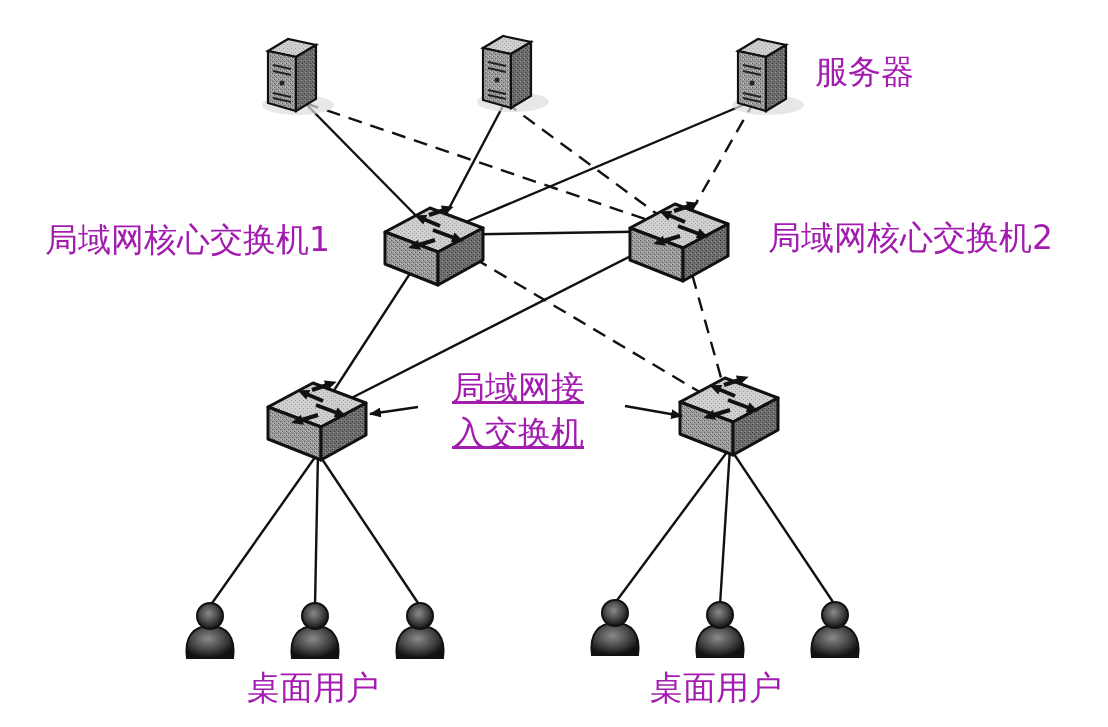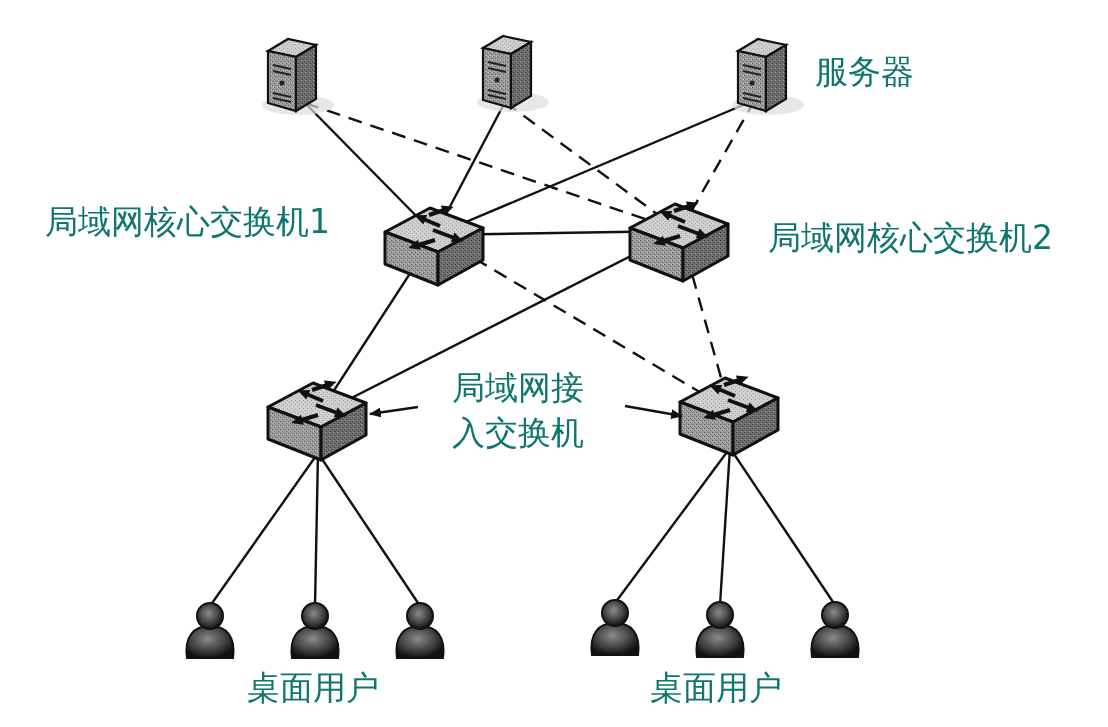--- a/index.html
+++ b/index.html
@@ -1,19 +1,19 @@
 <!DOCTYPE html>
 <html><head>
 <meta charset="utf-8">
 <style>
   html,body{margin:0;padding:0;background:#fff;}
   body{width:1108px;height:727px;position:relative;overflow:hidden;font-family:"DejaVu Sans","Liberation Sans",sans-serif;color:#111;}
   #stage{position:absolute;left:0;top:0;width:1108px;height:727px;}
-  .lbl{position:absolute;font-size:33px;line-height:1.2;white-space:nowrap;color:#0f766e;}
-  .lbl.multi{text-align:center;}
+  .lbl{position:absolute;font-size:33px;line-height:1.2;white-space:nowrap;color:#a21caf;}
+  .lbl.multi{text-align:center;text-decoration:underline;}
 </style>
 </head>
 <body>
 
 <div id="stage">
   <svg id="svg" width="1108" height="727" viewBox="0 0 1108 727" xmlns="http://www.w3.org/2000/svg">
     <defs>
       <pattern id="grain" width="4" height="4" patternUnits="userSpaceOnUse">
         <rect width="4" height="4" fill="#9a9a9a"></rect>
         <rect x="0" y="0" width="1" height="1" fill="#555"></rect>
@@ -179,19 +179,19 @@
           <circle cx="0" cy="-12" r="13" fill="url(#userGrad)" stroke="#111" stroke-width="2"></circle>
         </g>
       </g>
     <g id="annot-layer">
         <line x1="418" y1="407" x2="370" y2="414" stroke="#111" stroke-width="2.4" marker-end="url(#arrowHead)"></line>
         <line x1="625" y1="406" x2="682" y2="416" stroke="#111" stroke-width="2.4" marker-end="url(#arrowHead)"></line>
       </g>
   </svg>
 
   <div class="lbl" style="left:815px;top:52px;">服务器</div>
-  <div class="lbl" style="left:45px;top:202px;">局域网核心交换机1</div>
+  <div class="lbl" style="left:45px;top:220px;">局域网核心交换机1</div>
   <div class="lbl" style="left:768px;top:218px;">局域网核心交换机2</div>
   <div class="lbl multi" style="left:452px;top:368px;">局域网接</div>
   <div class="lbl multi" style="left:452px;top:413px;">入交换机</div>
   <div class="lbl" style="left:247px;top:668px;">桌面用户</div>
   <div class="lbl" style="left:650px;top:668px;">桌面用户</div>
 </div>
 
 </body></html>

